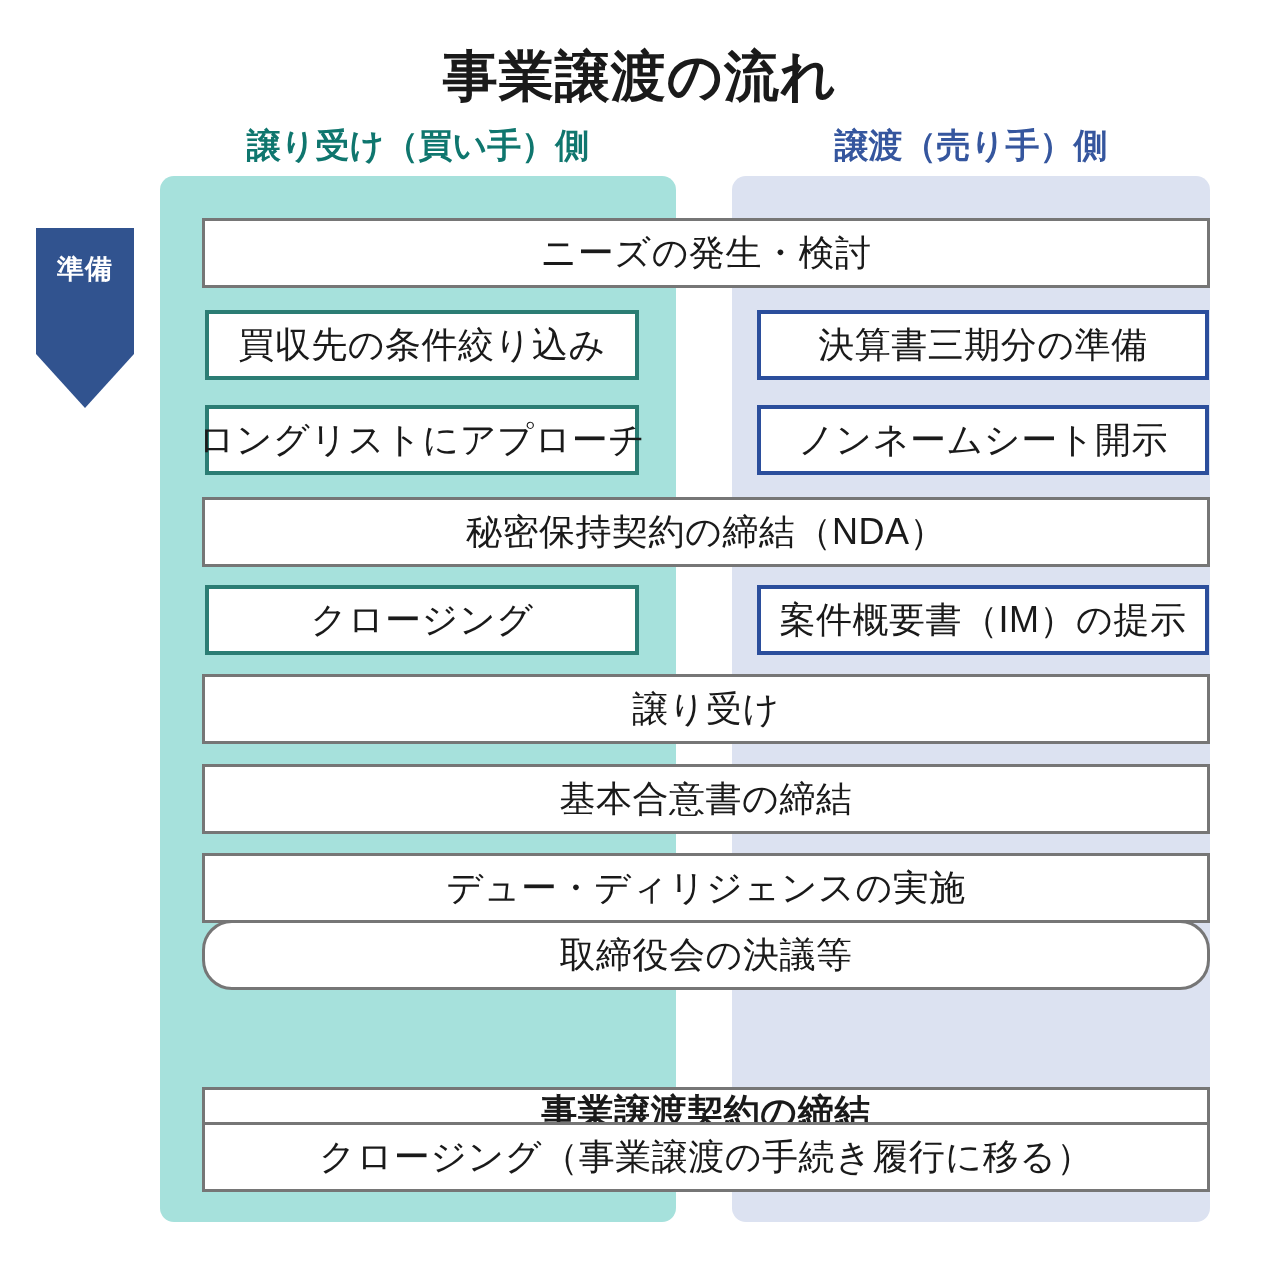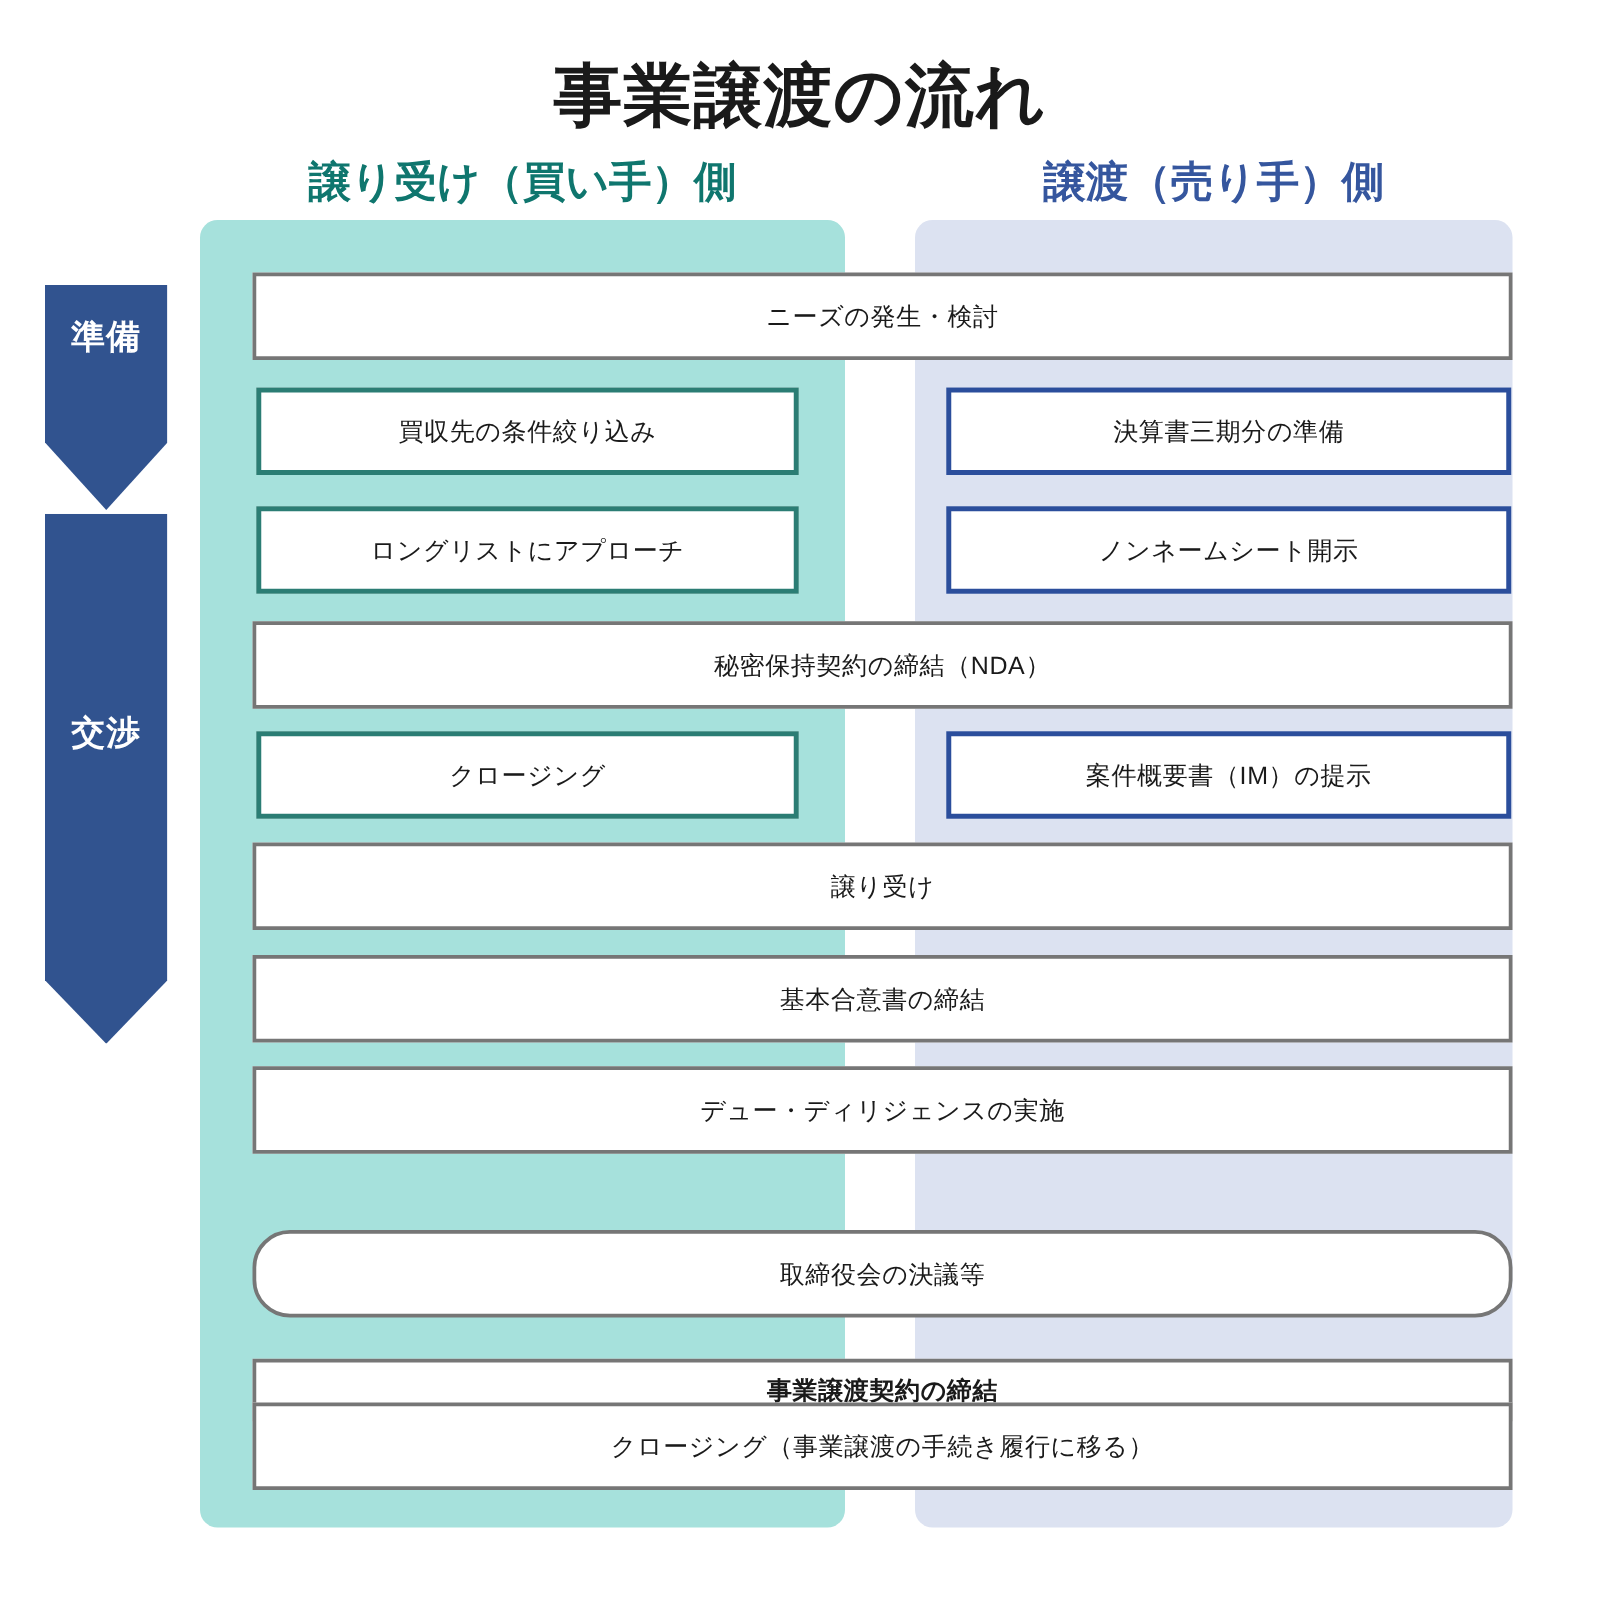--- a/index.html
+++ b/index.html
@@ -119,21 +119,21 @@
   .arrow-c .stage-label { top: 90px; }
 
   
   .box {
     position: absolute;
     box-sizing: border-box;
     background: #ffffff;
     display: flex;
     align-items: center;
     justify-content: center;
-    font-size: 20px;
+    font-size: 36px;
     letter-spacing: 0.5px;
     color: #1a1a1a;
     white-space: nowrap;
   }
   .box.full {
     left: 202px;
     width: 1008px;
     border: 3px solid #767676;
   }
   .box.left {
@@ -155,31 +155,28 @@
 <div class="col-header buyer">譲り受け（買い手）側</div>
 <div class="col-header seller">譲渡（売り手）側</div>
 
 <div class="band buyer"></div>
 <div class="band seller"></div>
 
 <div class="stage-rail">
   <div class="stage-arrow arrow-a">
     <div class="stage-label">準備</div>
   </div>
-  <div class="stage-arrow arrow-b">
-    <div class="stage-label">交渉</div>
-  </div>
 </div>
 
 <div class="box full" style="top:218px;height:70px;">ニーズの発生・検討</div>
 <div class="box left" style="top:310px;height:70px;">買収先の条件絞り込み</div>
 <div class="box right" style="top:310px;height:70px;">決算書三期分の準備</div>
 <div class="box left" style="top:405px;height:70px;">ロングリストにアプローチ</div>
 <div class="box right" style="top:405px;height:70px;">ノンネームシート開示</div>
 <div class="box full" style="top:497px;height:70px;">秘密保持契約の締結（NDA）</div>
 <div class="box left" style="top:585px;height:70px;">クロージング</div>
 <div class="box right" style="top:585px;height:70px;">案件概要書（IM）の提示</div>
 <div class="box full" style="top:674px;height:70px;">譲り受け</div>
 <div class="box full" style="top:764px;height:70px;">基本合意書の締結</div>
 <div class="box full" style="top:853px;height:70px;">デュー・ディリジェンスの実施</div>
-<div class="box full" style="top:984px;height:70px;border-radius:30px;">取締役会の決議等</div>
+<div class="box full" style="top:920px;height:70px;border-radius:30px;">取締役会の決議等</div>
 <div class="box full" style="top:1087px;height:50px;font-weight:bold;">事業譲渡契約の締結</div>
 <div class="box full" style="top:1122px;height:70px;">クロージング（事業譲渡の手続き履行に移る）</div>
 
 </body></html>

